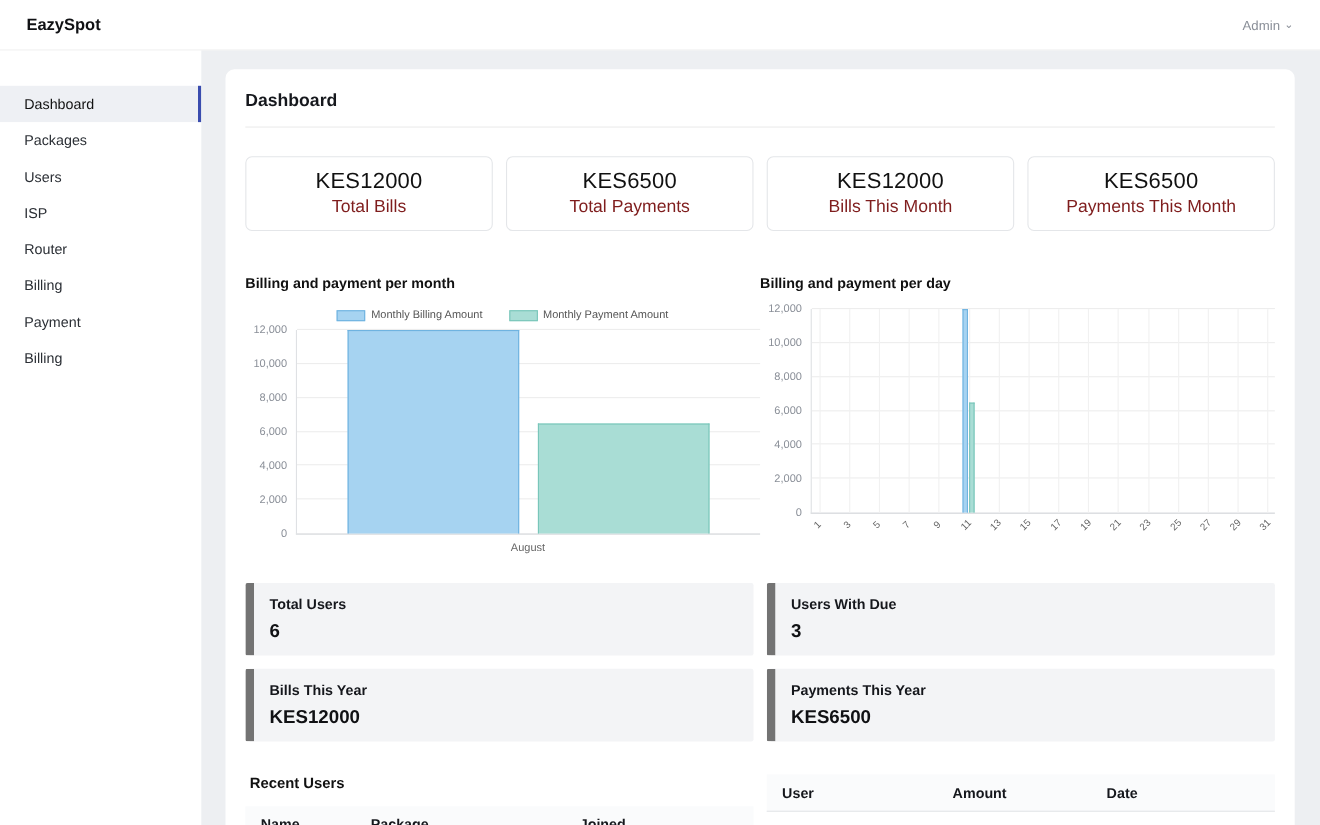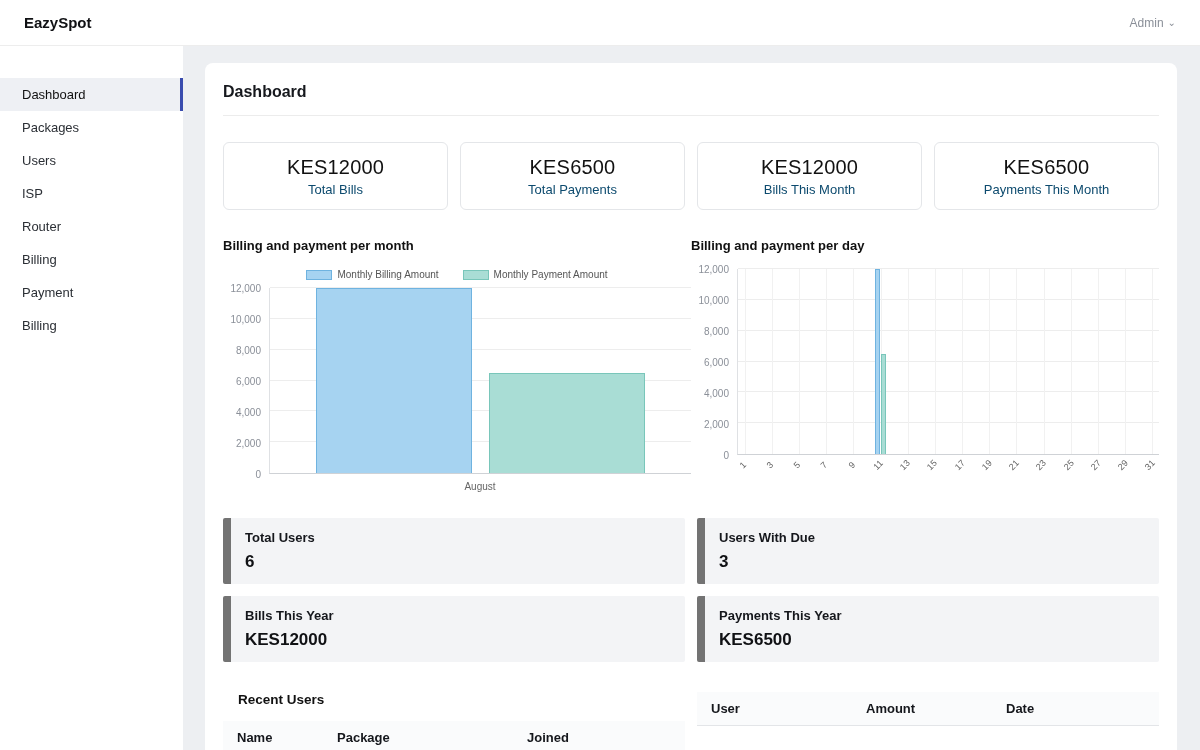--- a/index.html
+++ b/index.html
@@ -22,23 +22,23 @@
   .side-item.active{background:#eef0f4;border-right:3px solid #3a4cae;color:#111;}
   .main{flex:1;background:#edeff2;padding:17px 23px 0 22px;overflow:hidden;}
   .card{background:#fff;border-radius:8px;padding:20px 18px;height:1100px;}
   .page-title{font-size:16px;font-weight:700;margin:0 0 14px;}
   .divider{border-bottom:1px solid #ececec;margin-bottom:26px;}
   
   .stats{display:flex;gap:12px;}
   .stat-card{flex:1;border:1px solid #e4e6e9;border-radius:6px;height:68px;
     display:flex;flex-direction:column;align-items:center;justify-content:center;gap:3px;background:#fff;}
   .stat-value{font-size:20px;font-weight:500;color:#111;letter-spacing:.2px;}
-  .stat-label{font-size:13px;color:#0c4a6e;}
-  
-  .charts{display:flex;gap:0;margin-top:28px;}
+  .stat-label{font-size:16px;color:#7f1d1d;}
+  
+  .charts{display:flex;gap:0;margin-top:40px;}
   .chart-col{flex:1;min-width:0;}
   .chart-title{font-size:13px;font-weight:700;margin:0 0 16px;color:#111;}
   .legend{display:flex;justify-content:center;gap:24px;font-size:10px;color:#555;margin-bottom:8px;}
   .leg-item{display:flex;align-items:center;gap:5px;text-align:right;}
   .swatch{width:26px;height:10px;border:1px solid;display:inline-block;}
   .chart-body{display:grid;grid-template-columns:46px 1fr;grid-template-rows:186px 24px;}
   .yaxis{position:relative;}
   .ytick{position:absolute;right:8px;transform:translateY(50%);font-size:10px;color:#8a8f98;white-space:nowrap;}
   .plot{position:relative;border-left:1px solid #dfe1e4;border-bottom:1px solid #cfd2d6;}
   .gridline{position:absolute;left:0;right:0;height:1px;background:#ededed;}
@@ -48,21 +48,21 @@
   .xtick{position:absolute;top:7px;font-size:10px;color:#666;transform:translateX(-50%);white-space:nowrap;}
   .xtick.rot{font-size:9px;top:5px;transform:translateX(-70%) rotate(-45deg);}
   
   .panels{display:grid;grid-template-columns:1fr 1fr;gap:12px;margin-top:20px;}
   .panel{background:#f3f4f6;border-left:8px solid #737373;padding:12px 14px;border-radius:2px;}
   .panel-label{font-size:13px;font-weight:600;color:#15171c;}
   .panel-value{font-size:17px;font-weight:600;color:#101114;margin-top:7px;}
   
   .tables{display:flex;gap:12px;margin-top:30px;}
   .table-col{flex:1;min-width:0;}
-  .table-title{font-size:13.5px;font-weight:700;margin:0 15px 14px;color:#111;}
+  .table-title{font-size:13.5px;font-weight:700;margin:0 4px 14px;color:#111;}
   .thead{display:grid;background:#fafbfc;border-bottom:1px solid #e3e5e8;
     padding:9px 14px;font-size:13px;font-weight:700;color:#15171c;}
   .cols-users{grid-template-columns:100px 190px 1fr;}
   .cols-pay{grid-template-columns:155px 140px 1fr;}
 </style>
 </head>
 <body>
 
 <header class="topbar">
   <span class="brand">EazySpot</span>

